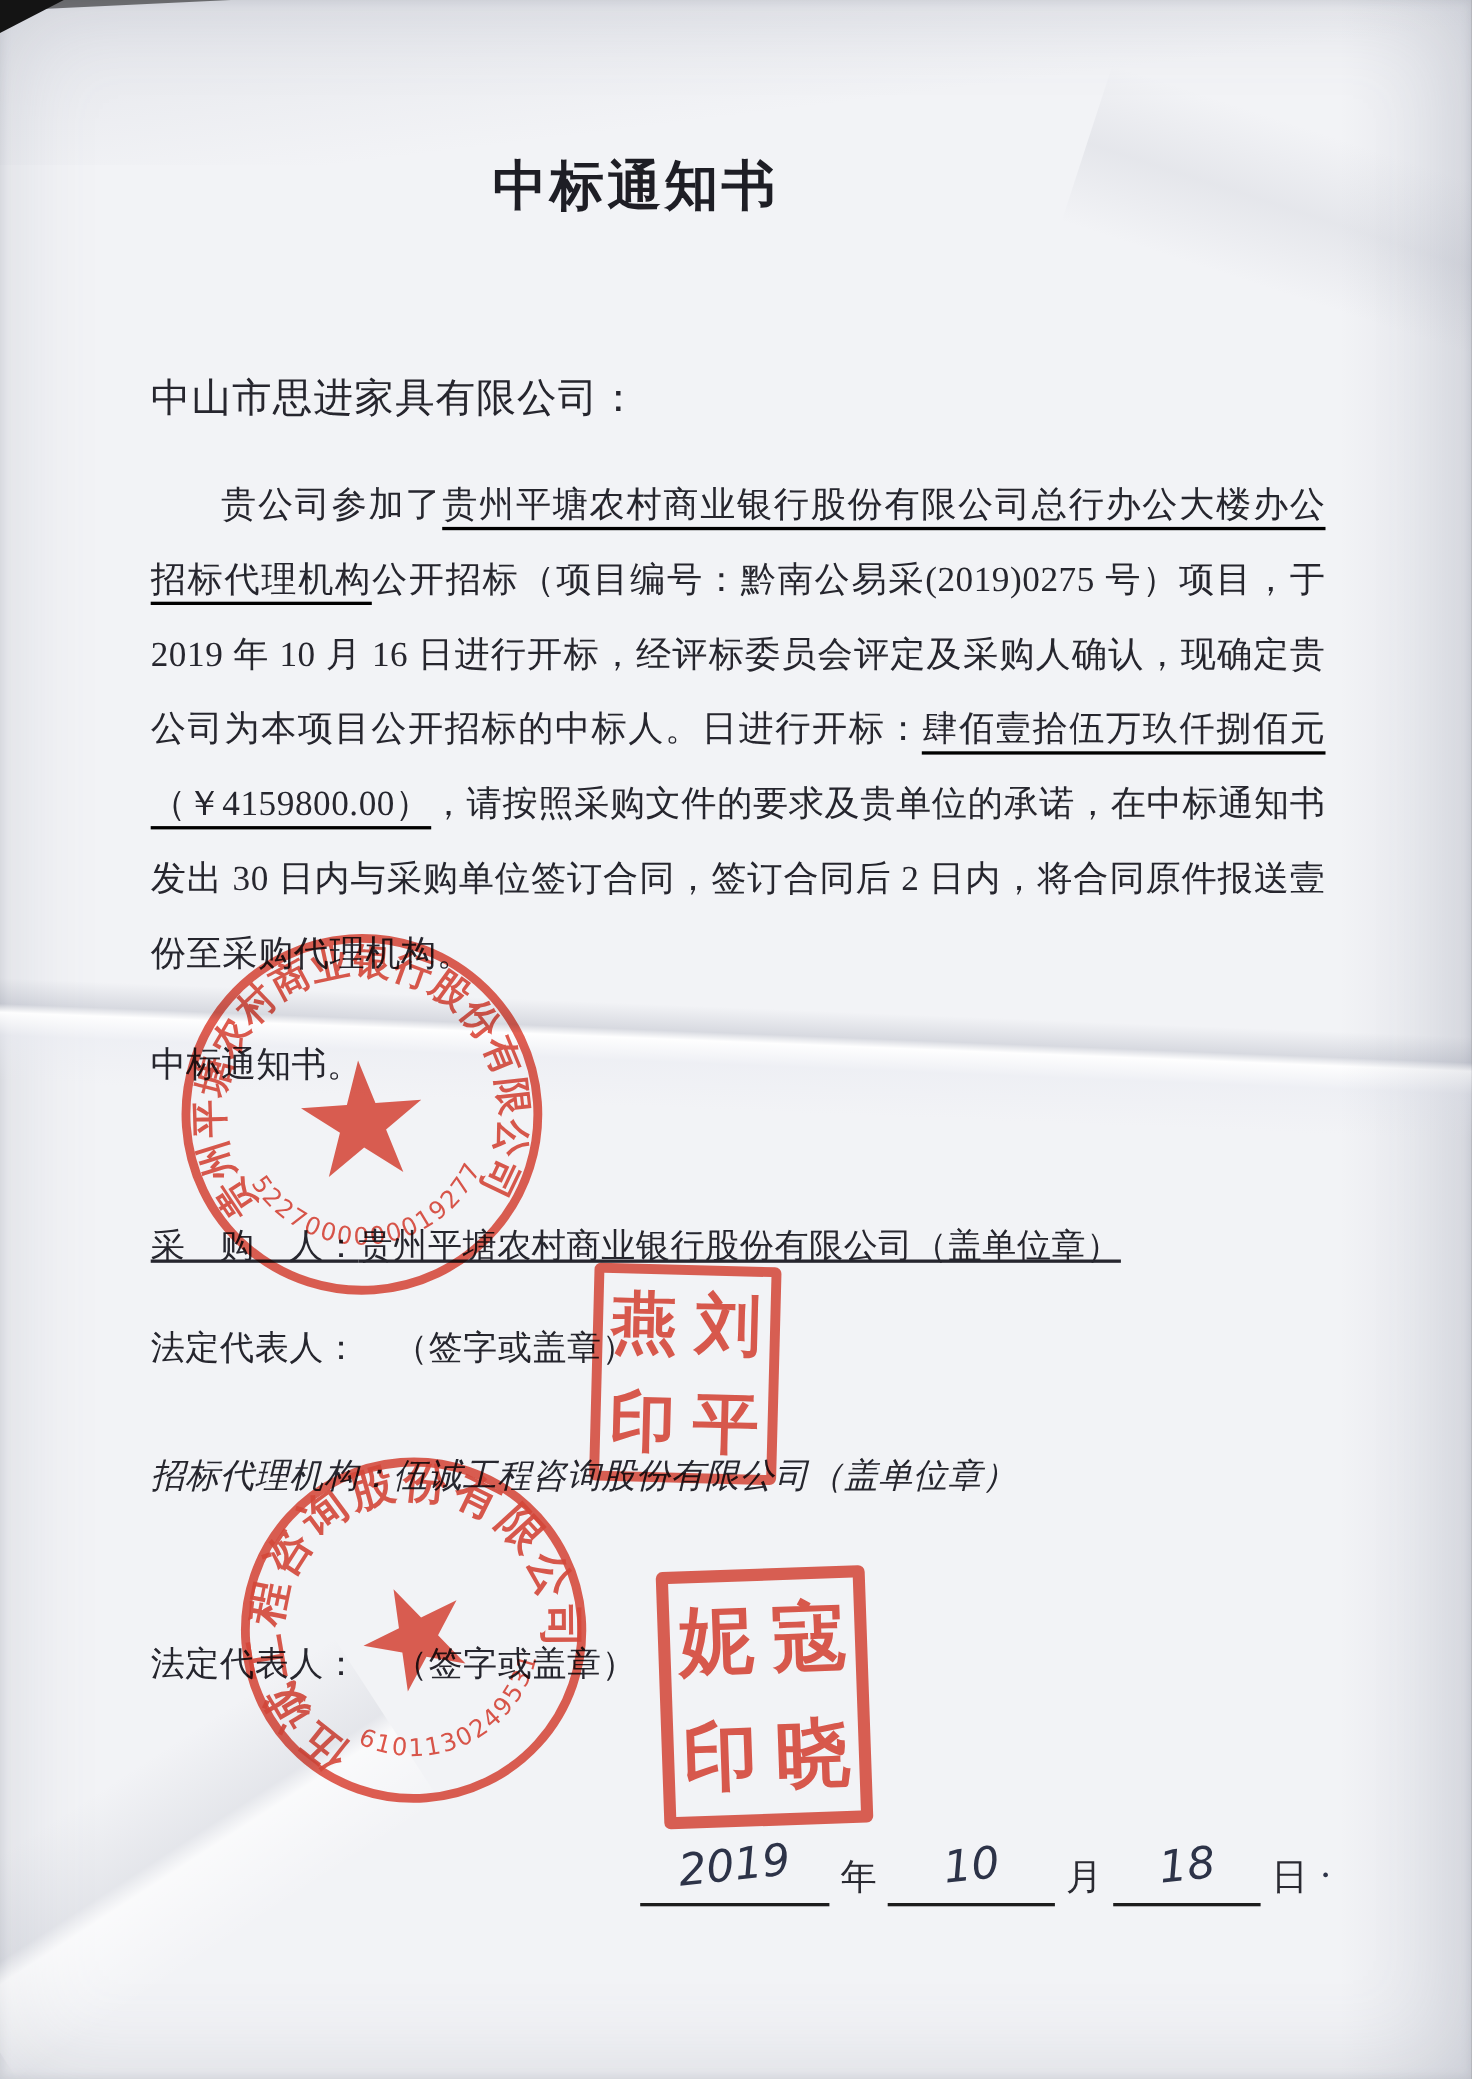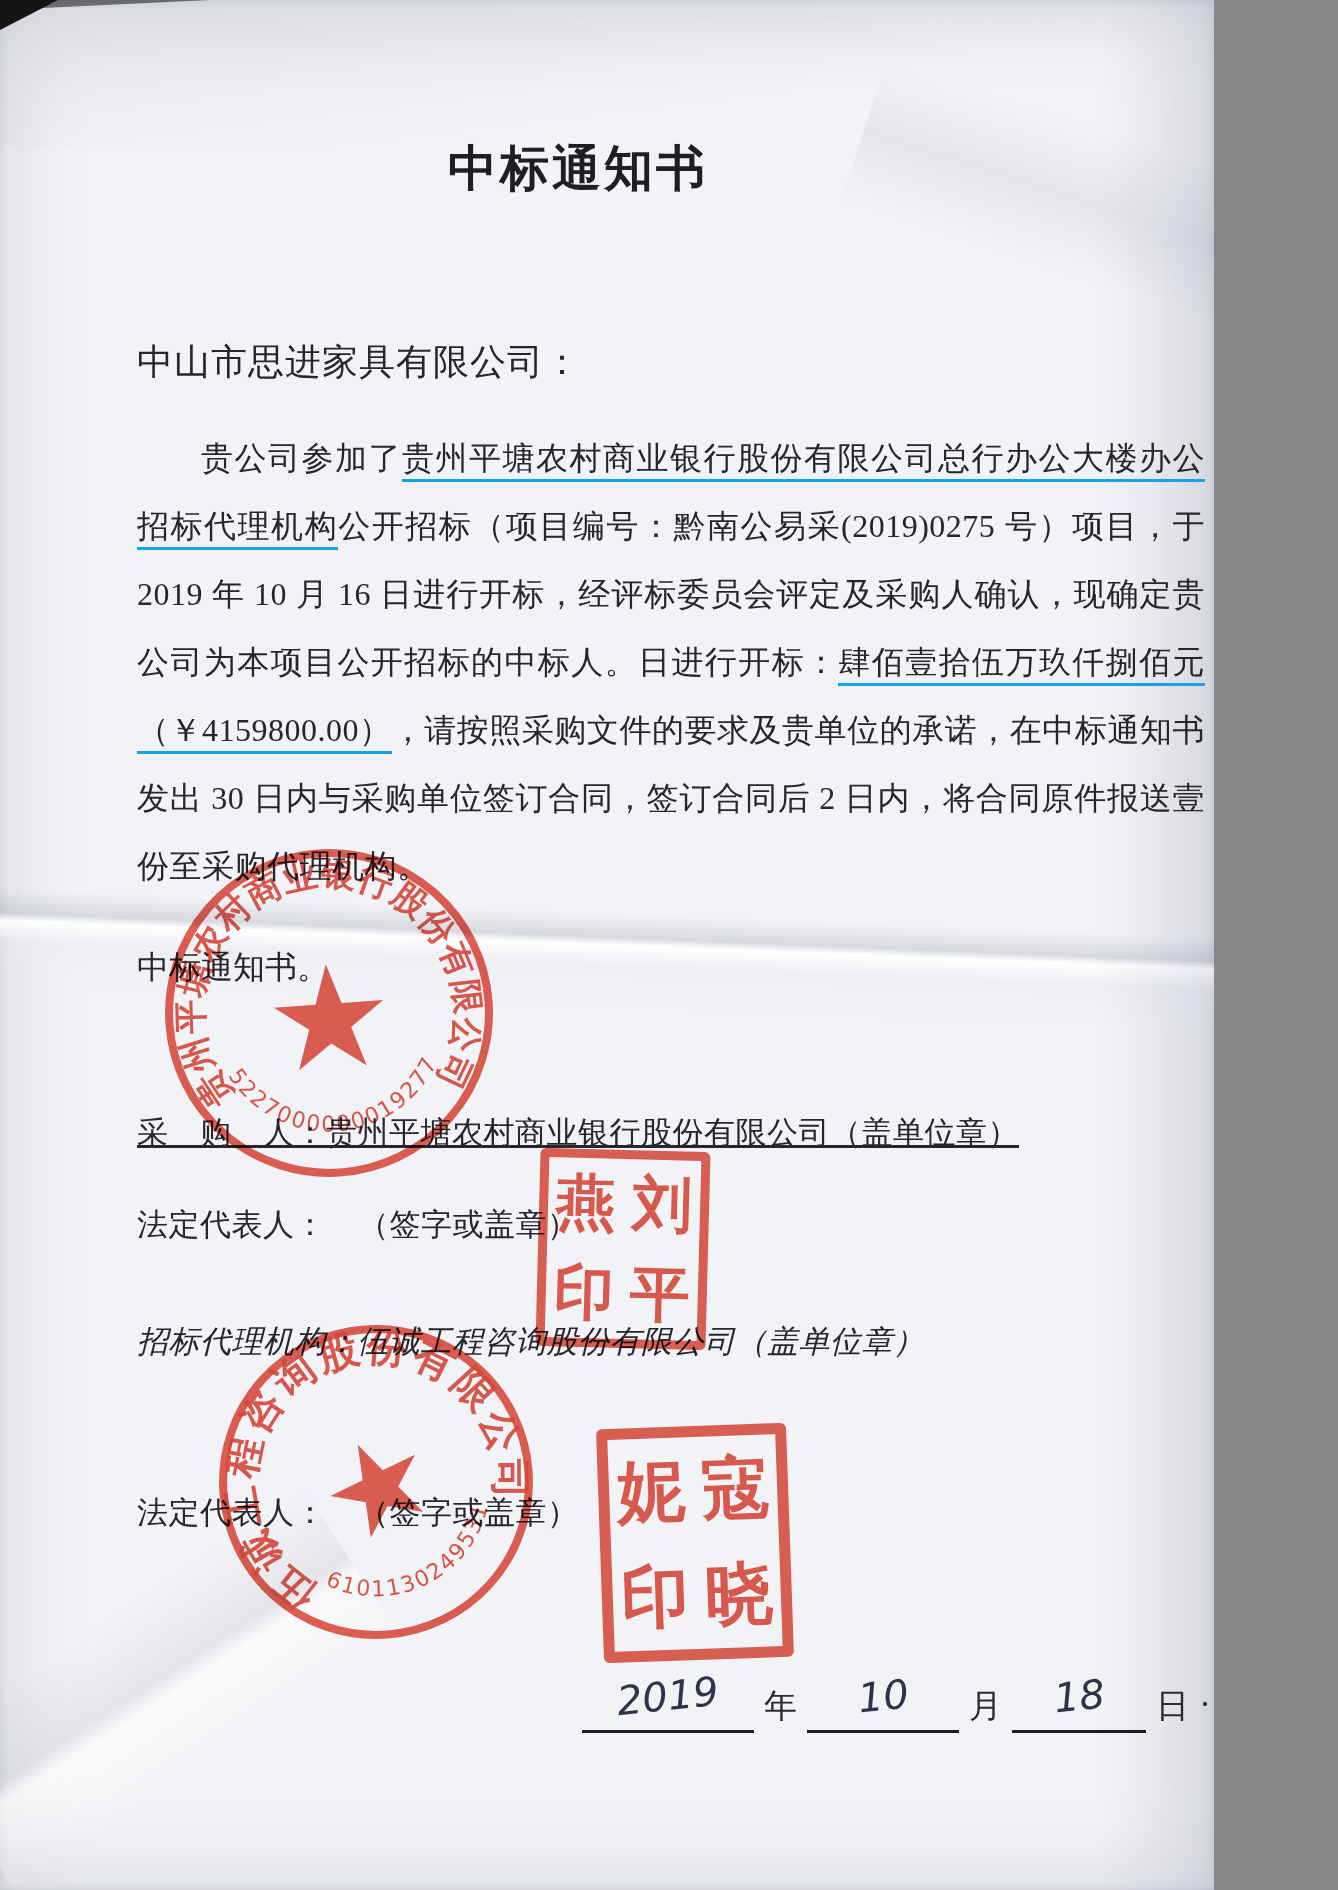--- a/index.html
+++ b/index.html
@@ -1,17 +1,17 @@
 <!DOCTYPE html>
 <html><head>
 <meta charset="utf-8">
 <style>
   html,body{margin:0;padding:0;background:#888;}
   .page{
-    position:relative; width:1214px; height:1890px; overflow:hidden;
+    position:relative; width:1338px; height:1890px; overflow:hidden;
     background:#f2f3f6;
     font-family:"Liberation Serif","DejaVu Serif",serif;
     color:#26262e;
     box-shadow:inset 0 0 90px rgba(95,100,118,.20), inset 0 0 10px rgba(95,100,118,.18);
   }
   
   .crease{position:absolute; pointer-events:none;}
   .crease-top{left:0; top:0; width:1338px; height:150px;
     background:linear-gradient(173deg, rgba(150,155,172,.16), rgba(0,0,0,0) 60%);}
   .crease-main{left:-30px; top:880px; width:1420px; height:130px; transform:rotate(2.3deg);
@@ -31,21 +31,21 @@
 
   .doc-title{position:absolute; left:448px; top:136px; font-size:49px; font-weight:bold;
     letter-spacing:3px; color:#1e1e25;}
   .addressee{position:absolute; left:137px; top:338px; font-size:36px; letter-spacing:1px;}
 
   .body-text{position:absolute; left:137px; top:424px; width:1068px; font-size:32px;
     letter-spacing:.5px;}
   .line{height:68px; line-height:68px; white-space:nowrap; overflow:visible;}
   .fill{text-align:justify; text-align-last:justify;}
   .indent1{text-indent:64px;}
-  .u{border-bottom:3px solid #0ea5e9; padding-bottom:3px;}
+  .u{border-bottom:3px solid #000000; padding-bottom:3px;}
 
   .closing{position:absolute; left:137px; top:946px; font-size:32px;}
 
   .sig-row{position:absolute; left:137px; font-size:31px; letter-spacing:.5px; white-space:nowrap;}
   .sig-purchaser{top:1112px;text-decoration:underline;}
   .sig-legal1{top:1204px;}
   .sig-agency{top:1321px;font-style:italic;}
   .sig-legal2{top:1492px;}
   .hint-gap{margin-left:32px;}
 

